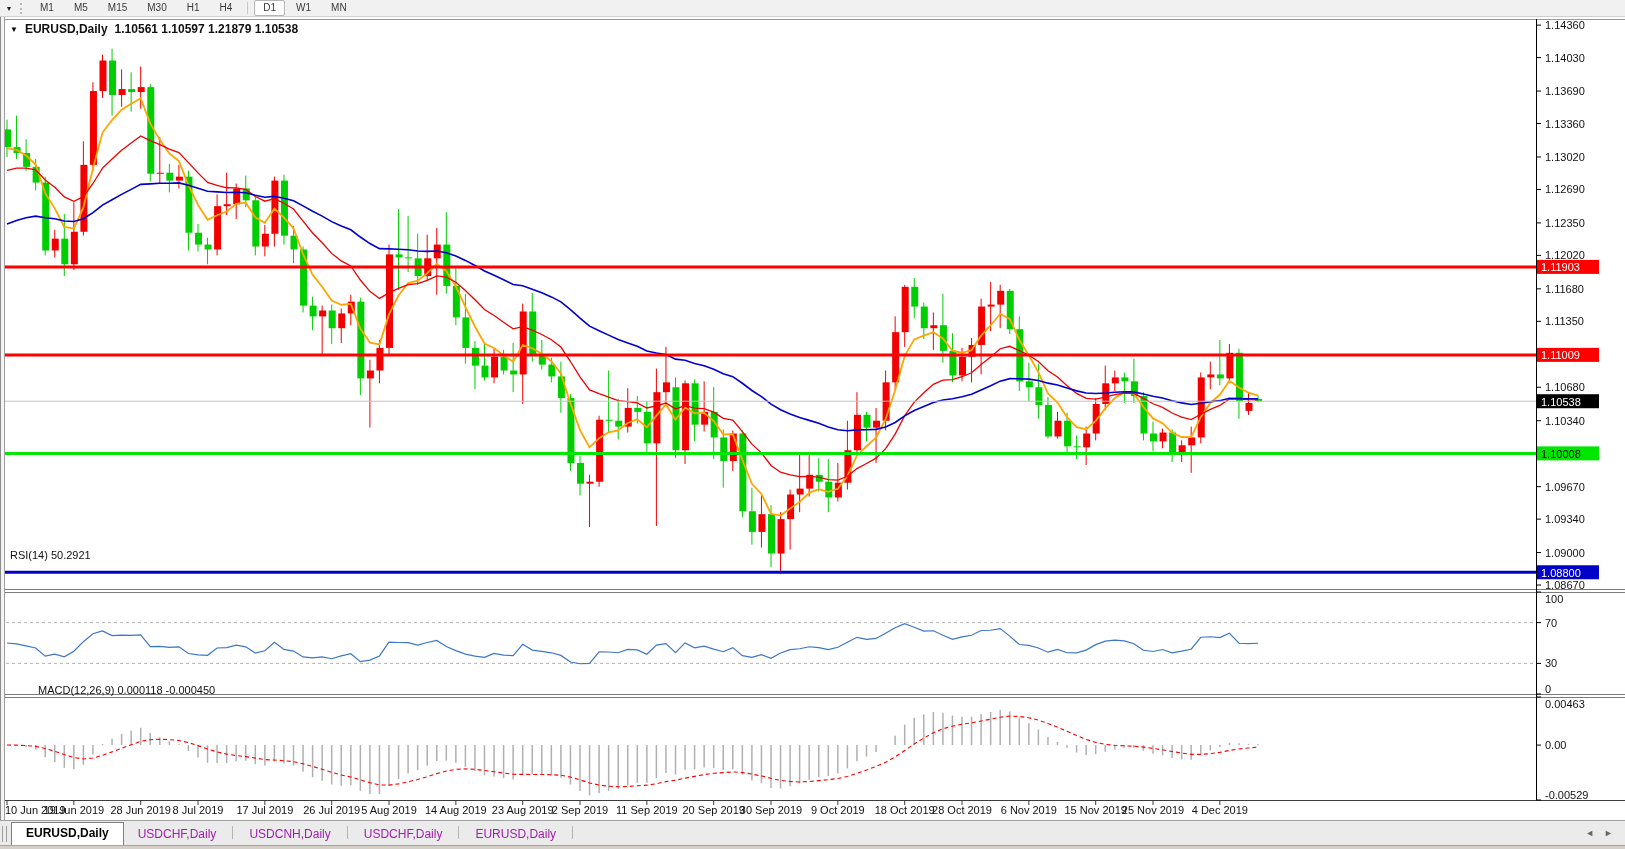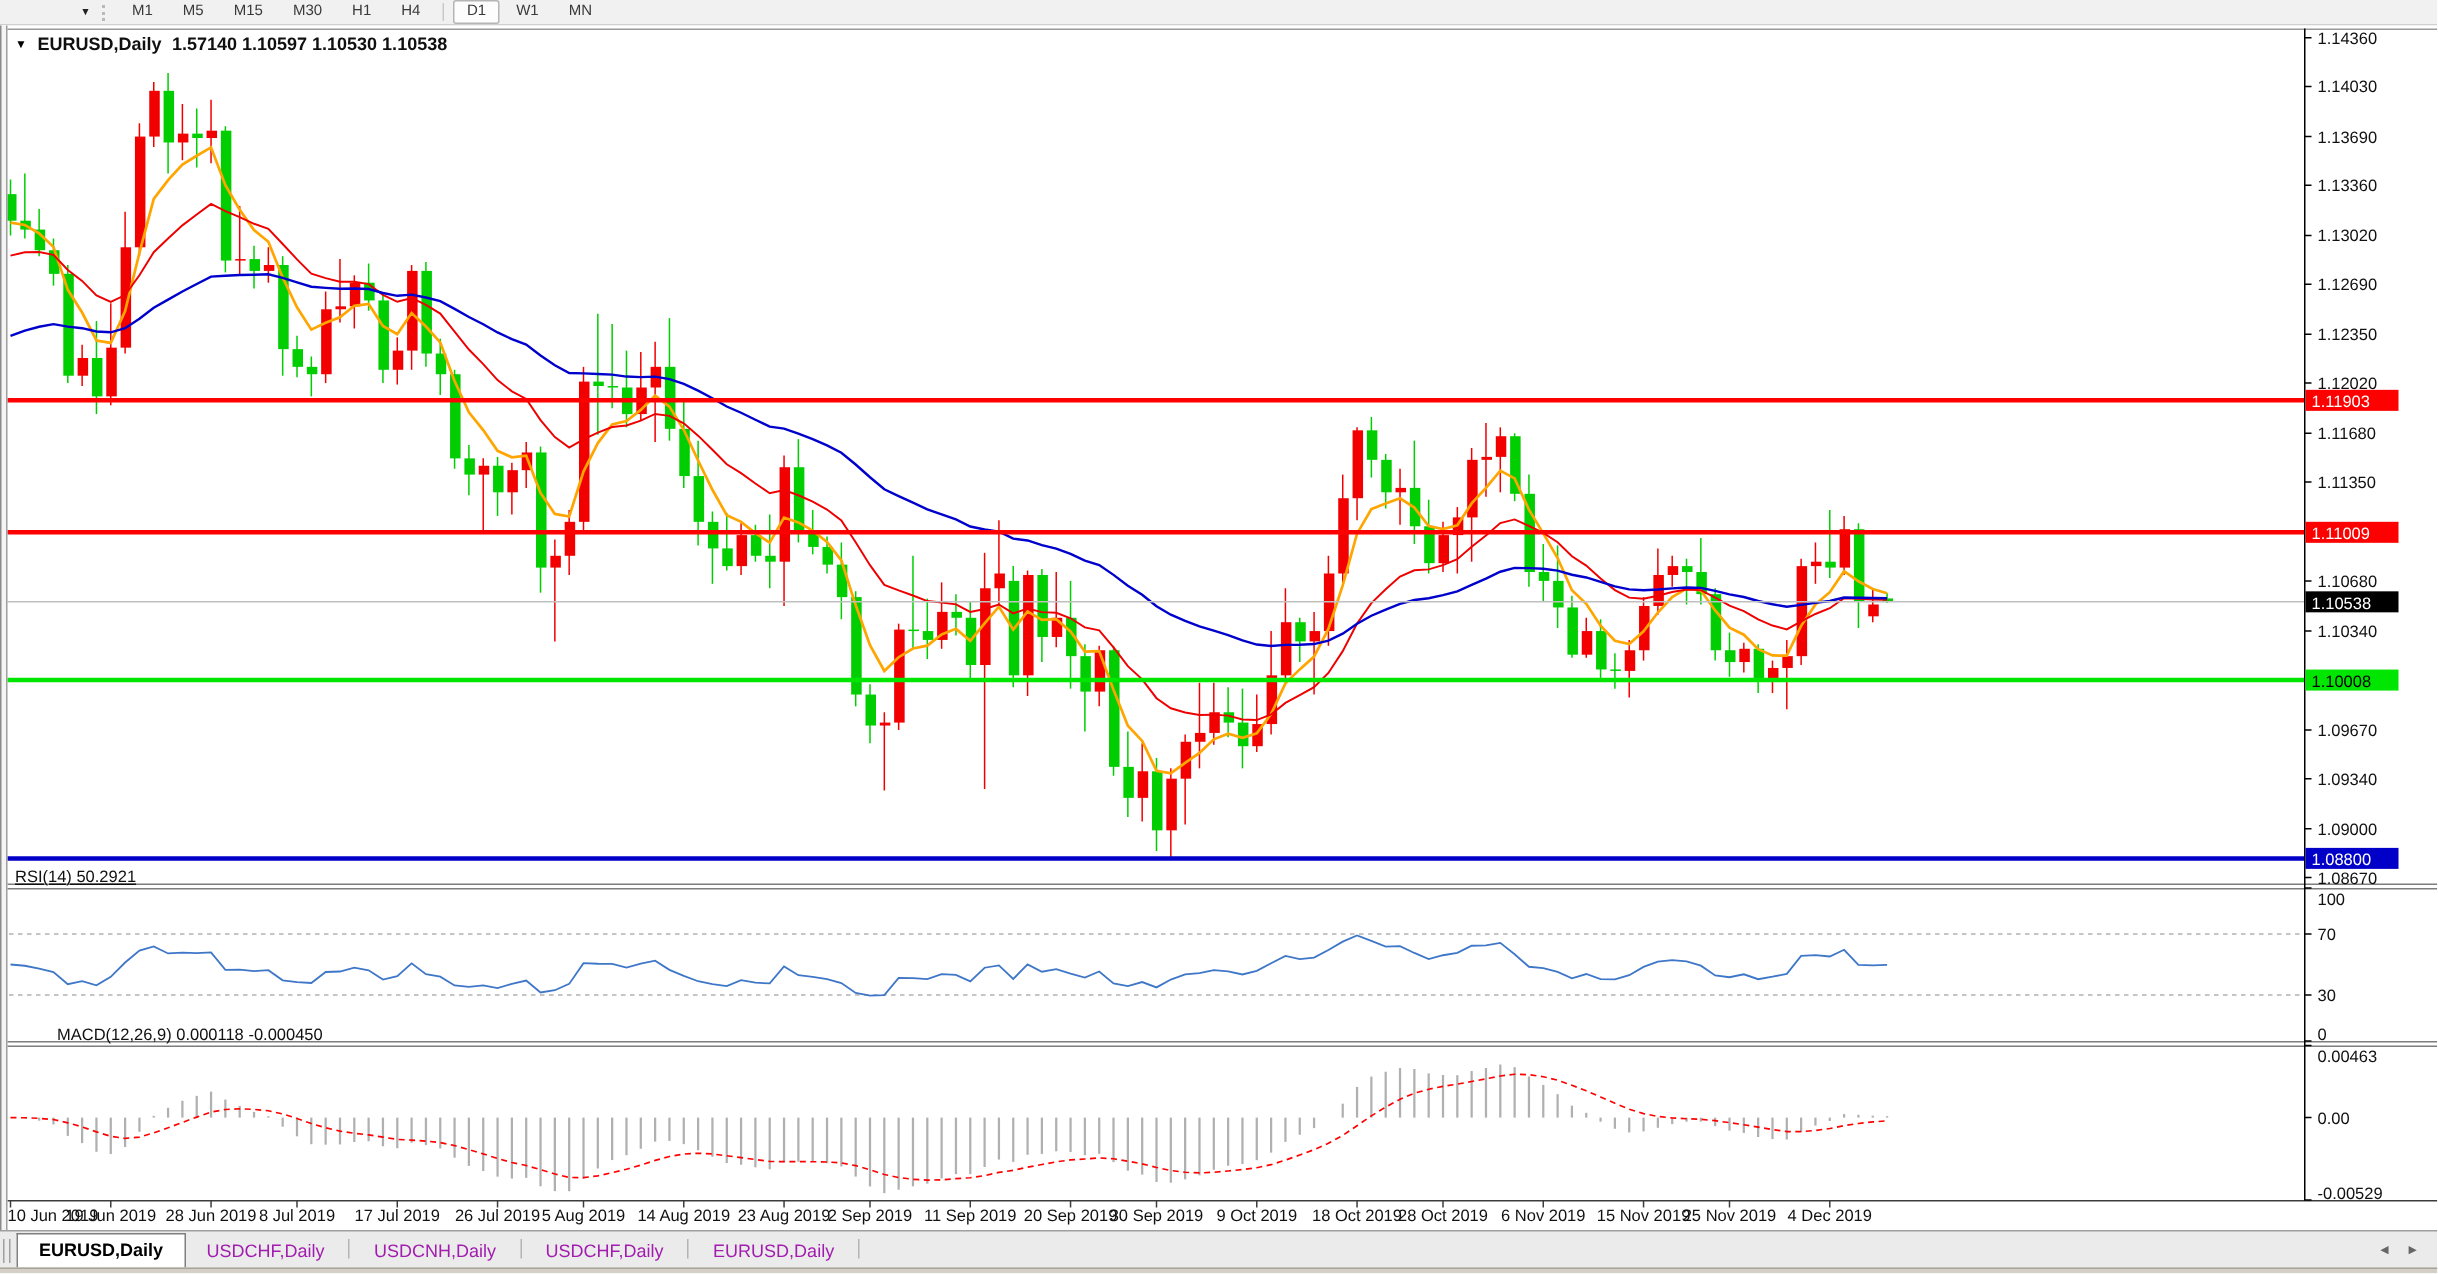--- a/index.html
+++ b/index.html
@@ -1,33 +1,33 @@
 <!DOCTYPE html>
 <html><head>
 <meta charset="utf-8">
 <style>
   html,body{margin:0;padding:0;background:#fff;}
   *{box-sizing:border-box;}
   #screen{position:relative;width:1625px;height:849px;background:#fff;overflow:hidden;
           font-family:"Liberation Sans",sans-serif;color:#111;}
   
   #toolbar{position:absolute;left:0;top:0;width:1625px;height:17px;background:#f1f1f1;
-           border-bottom:1px solid #cfcfcf;display:flex;align-items:center;font-size:10px;color:#3a3a3a;padding-left:48px;}
+           border-bottom:1px solid #cfcfcf;display:flex;align-items:center;font-size:10px;color:#3a3a3a;}
   .tb-drop{width:18px;text-align:center;font-size:7px;color:#222;cursor:default;}
   .tb-grip{width:4px;height:11px;border-left:2px dotted #b9b9b9;margin:0 6px 0 2px;}
   .tb-btn{padding:1px 8px;margin:0 1px;border:1px solid transparent;border-radius:2px;line-height:12px;}
   .tb-btn.active{background:#fdfdfd;border-color:#b5b5b5;}
   .tb-sep{width:1px;height:12px;background:#c9c9c9;margin:0 5px;}
   
   #chartwin{position:absolute;left:0;top:17px;width:1625px;height:803px;background:#fff;}
   #chartwin svg{display:block;}
   .overlay{position:absolute;left:10px;font-size:11px;color:#101010;white-space:pre;}
   #title-bar{top:5px;font-weight:bold;font-size:12px;display:flex;align-items:center;gap:7px;}
   #title-bar .drop-ico{font-size:8px;color:#000;}
-  #rsi-label{top:562px;text-decoration:underline;}
+  #rsi-label{top:532px;}
   #macd-label{top:667px;margin-left:28px;}
   
   #tabbar{position:absolute;left:0;top:820px;width:1625px;height:25px;background:#ebebeb;
           border-top:1px solid #9f9f9f;display:flex;align-items:flex-end;font-size:12px;}
   .tab-grip{width:5px;height:16px;border-left:1px solid #9f9f9f;border-right:1px solid #9f9f9f;
             margin:0 4px 3px 2px;}
   .tab{padding:3px 14px 4px 14px;color:#a21caf;position:relative;}
   .tab.active{background:#fff;border:1px solid #7f7f7f;border-bottom:none;color:#000;
               font-weight:bold;margin-bottom:0;padding-bottom:5px;}
   .tab-sep{width:1px;height:13px;background:#b4b4b4;margin:0 2px 6px 2px;}
@@ -570,21 +570,21 @@
         <line x1="1229.4" y1="728.0735887096774" x2="1229.4" y2="725.7221879598668" stroke="#b0b0b0" stroke-width="1.5"></line>
         <line x1="1238.95" y1="728.0735887096774" x2="1238.95" y2="726.20848025293" stroke="#b0b0b0" stroke-width="1.5"></line>
         <line x1="1248.5" y1="728.0735887096774" x2="1248.5" y2="726.7763890156357" stroke="#b0b0b0" stroke-width="1.5"></line>
         <line x1="1258.0500000000002" y1="728.0735887096774" x2="1258.0500000000002" y2="727.0870245237784" stroke="#b0b0b0" stroke-width="1.5"></line>
         <polyline points="7,728.0735887096774 16.55,728.1729821477802 26.1,728.5611545835401 35.650000000000006,729.3739173669694 45.2,731.5502596126482 54.75,734.2604686791345 64.30000000000001,737.5798252360306 73.85000000000001,740.538646937554 83.4,741.9615166993435 92.95,741.0730209841308 102.5,738.2392214808843 112.05000000000001,734.8913212249068 121.60000000000001,731.2817626108745 131.15,727.7398052760226 140.70000000000002,724.343827264483 150.25,722.6836403499581 159.8,722.1941626181366 169.35000000000002,722.6100469386403 178.9,723.5177835352545 188.45000000000002,725.6408398209314 198,728.6186724273964 207.55,732.0577448751311 217.10000000000002,734.8676657485954 226.65,737.0873296867304 236.20000000000002,738.535080254267 245.75000000000003,739.598060019349 255.3,741.1164650744571 264.85,742.5956447735036 274.40000000000003,743.0450580890328 283.95000000000005,743.7190238784724 293.5,744.6946633186421 303.05,746.714596197926 312.6,749.4229184306429 322.15000000000003,752.2726821679818 331.70000000000005,755.3047350614627 341.25,757.9815491574916 350.8,760.0284302714315 360.35,762.7924638533461 369.90000000000003,765.6494435774259 379.45000000000005,767.9482613912242 389,768.1121144231455 398.55,766.8876642642285 408.1,764.7853407053831 417.65000000000003,762.4574971870634 427.20000000000005,759.7337833341232 436.75000000000006,756.6006491956317 446.3,754.005877548188 455.85,752.3555567024584 465.40000000000003,751.8419011146893 474.95000000000005,752.3116194869348 484.50000000000006,753.5166176941672 494.05,754.7134402170311 503.6,756.0135993769859 513.1500000000001,757.3129528036044 522.7,757.416847860089 532.25,757.4280124091334 541.8000000000001,757.479221069265 551.35,757.6846096517711 560.9000000000001,758.2728215137336 570.45,760.0946422118589 580,762.8690567533414 589.5500000000001,765.982662210158 599.1,768.0156120716426 608.6500000000001,769.1901869730569 618.2,769.7708563153883 627.75,769.5390551180242 637.3000000000001,768.7819186348705 646.85,768.1725183357776 656.4000000000001,766.7348586167013 665.95,764.5996538526647 675.5,763.1989465773909 685.0500000000001,761.1255187275426 694.6,759.3595572008737 704.1500000000001,757.5922247303866 713.7,756.2801054233047 723.25,755.6553737655823 732.8000000000001,754.9675323235398 742.35,755.5235762070977 751.9000000000001,757.1154275347759 761.45,758.9086828849461 771,761.3265124696637 780.5500000000001,763.3534812672514 790.1,764.5346597049642 799.6500000000001,764.9412982110622 809.2,764.5252064411632 818.7500000000001,763.6481338922465 828.3000000000001,762.7120726978451 837.85,761.4606767309197 847.4000000000001,759.4544754453652 856.95,756.4124611783919 866.5000000000001,753.0314492427651 876.0500000000001,749.4423553446941 885.6,745.2162248473254 895.1500000000001,739.9284371357558 904.7,733.4633818631958 914.2500000000001,726.9183740027577 923.8000000000001,721.0334291107054 933.35,715.8370466640957 942.9000000000001,711.803239226052 952.45,709.1607928750658 962.0000000000001,707.2573063025031 971.5500000000001,705.7654269566239 981.1,704.0145292922393 990.6500000000001,702.214773229648 1000.2,700.3057593053015 1009.7500000000001,699.1376841820301 1019.3000000000001,699.4391737224782 1028.85,700.8106104060546 1038.4,703.141094410075 1047.95,706.5374474066666 1057.5,710.2078600562676 1067.0500000000002,714.329063398709 1076.6000000000001,718.5646654514118 1086.15,722.4396878781541 1095.7,725.4014445112524 1105.25,727.2937369848015 1114.8000000000002,728.3188969455065 1124.3500000000001,728.8125176521509 1133.9,729.1939028655922 1143.45,730.111886555235 1153,731.4459564432557 1162.5500000000002,732.8141104861352 1172.1000000000001,734.4524137735716 1181.65,736.0436611645958 1191.2,737.371309022282 1200.75,737.4324489653334 1210.3000000000002,736.6255337723057 1219.8500000000001,735.3636089441803 1229.4,733.4353247473176 1238.95,731.9899558484401 1248.5,730.9472424818792 1258.0500000000002,730.175198890259" fill="none" stroke="#ff0000" stroke-width="1.1" stroke-dasharray="4,3"></polyline>
       </svg>
 
     <div class="overlay" id="title-bar">
       <span class="drop-ico">▼</span>
       <span>EURUSD,Daily</span>
-      <span>1.57140 1.10597 1.10530 1.10538</span>
+      <span>1.10561 1.10597 1.21879 1.10538</span>
     </div>
     <div class="overlay" id="rsi-label">RSI(14) 50.2921</div>
     <div class="overlay" id="macd-label">MACD(12,26,9) 0.000118 -0.000450</div>
   </div>
 
   <div id="leftframe"></div>
 
   <div id="tabbar">
     <div class="tab-grip"></div>
     <div class="tab active">EURUSD,Daily</div>

